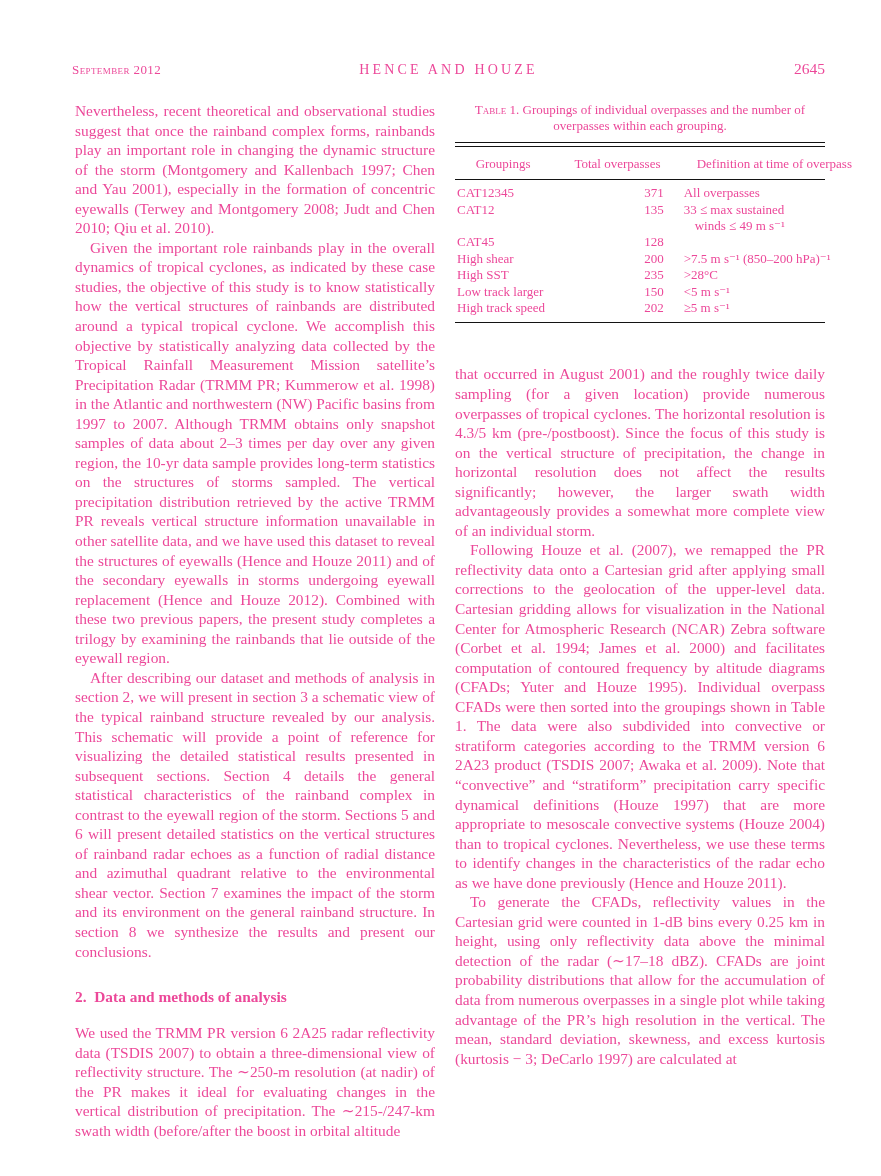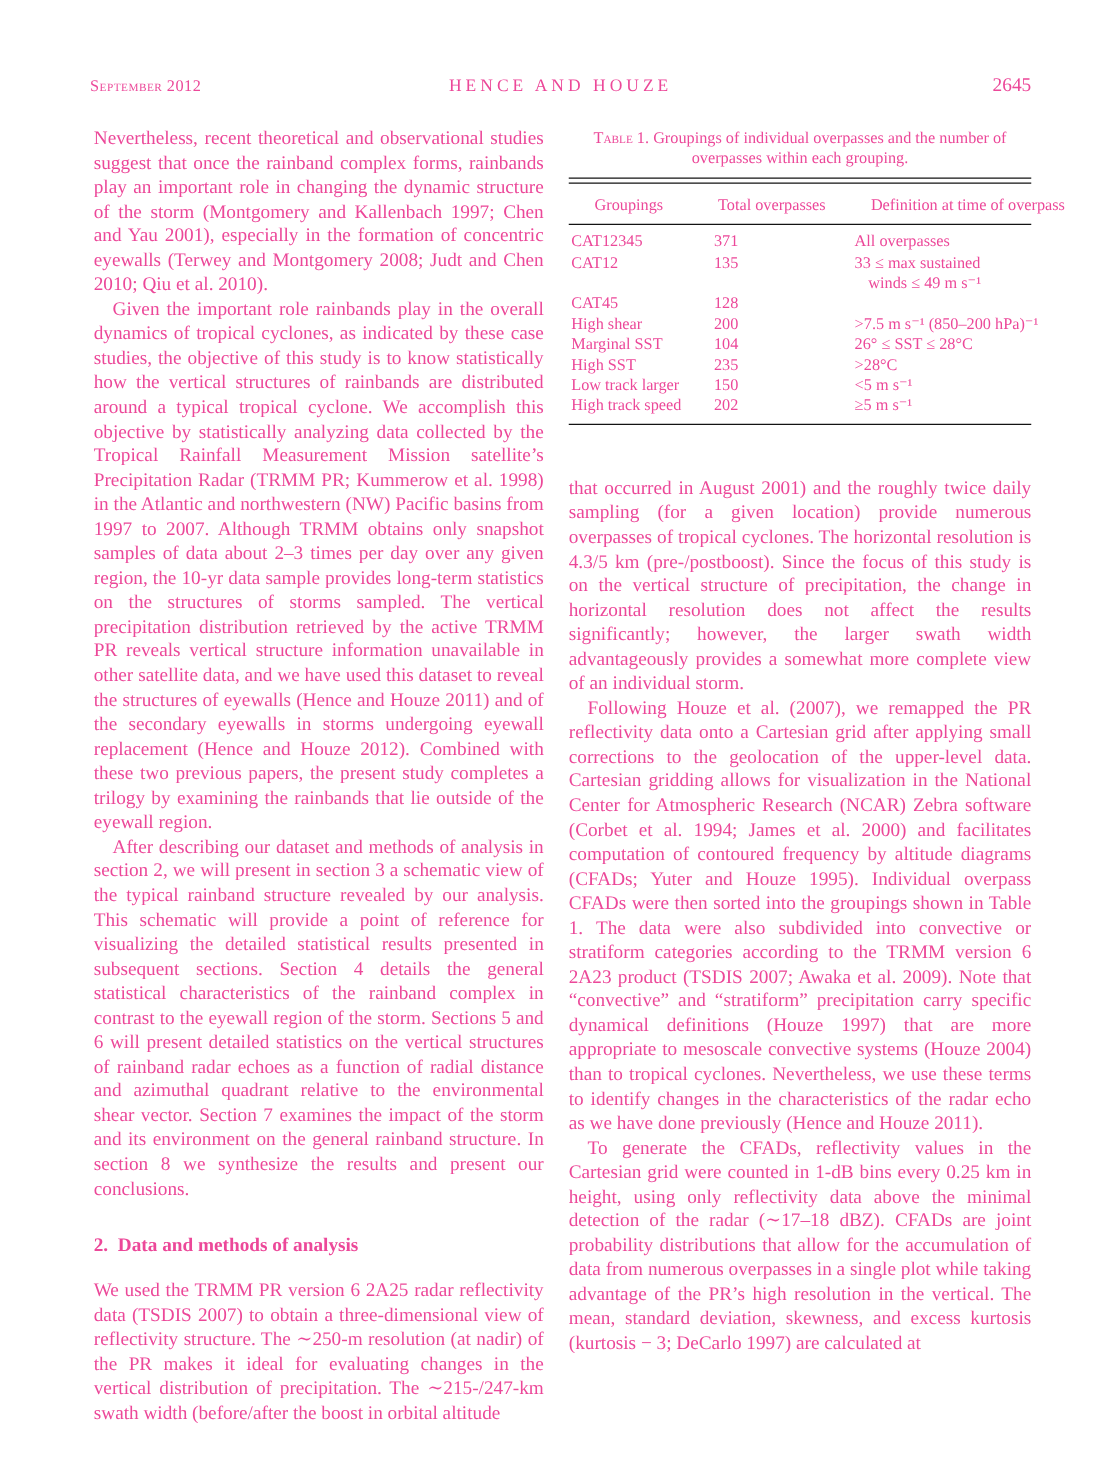--- a/index.html
+++ b/index.html
@@ -64,21 +64,21 @@
   .rule-single { border-top:1px solid #131313; }
   .tgrid {
     display:grid;
     grid-template-columns:26% 25% 49%;
     gap:20px;
   }
   .thead { padding:9px 0 7px 0; align-items:end; }
   .thead > div { text-align:center; }
   .tbody-pad { padding:5px 0 6px 0; }
   .trow .c1 { text-align:left; padding-left:2px; }
-  .trow .c2 { text-align:left; }
+  .trow .c2 { text-align:right; }
   .trow .c3 { text-align:left; }
   .trow .c3 .cont { padding-left:11px; }
   .trow .c3 .cont:empty { display:none; }
 </style>
 </head>
 <body>
 
 <div class="page">
 
   <header class="page-header">
@@ -138,28 +138,20 @@
           </div>
           <div class="tgrid trow">
             <div class="c1">High shear</div>
             <div class="c2">200</div>
             <div class="c3">
               <div>&gt;7.5 m s⁻¹ (850–200 hPa)⁻¹</div>
 
             </div>
           </div>
           <div class="tgrid trow">
-            <div class="c1">Marginal SST</div>
-            <div class="c2">104</div>
-            <div class="c3">
-              <div>26° ≤ SST ≤ 28°C</div>
-
-            </div>
-          </div>
-          <div class="tgrid trow">
             <div class="c1">High SST</div>
             <div class="c2">235</div>
             <div class="c3">
               <div>&gt;28°C</div>
 
             </div>
           </div>
           <div class="tgrid trow">
             <div class="c1">Low track larger</div>
             <div class="c2">150</div>

